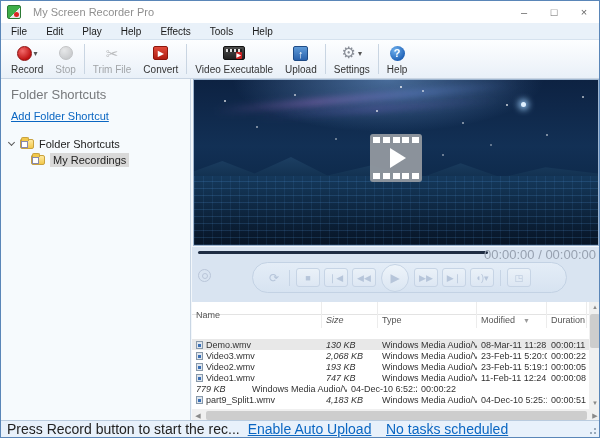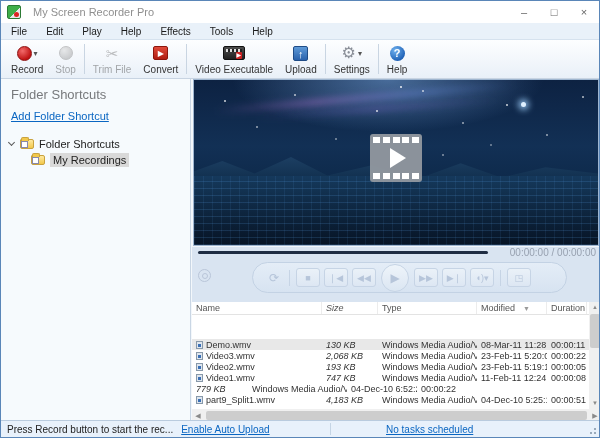--- a/index.html
+++ b/index.html
@@ -91,55 +91,55 @@
     box-shadow:0 0 6px 3px rgba(160,210,255,.8); }
   .film-icon { position:absolute; left:50%; top:54px; transform:translateX(-50%); width:52px; height:48px;
     background:rgba(150,155,162,0.92); border-radius:3px; display:flex; align-items:center; justify-content:center; }
   .film-holes { position:absolute; left:3px; right:3px; height:6px; display:flex; justify-content:space-between; }
   .film-holes.top { top:3px; } .film-holes.bottom { bottom:3px; }
   .hole { width:7px; height:6px; background:#fff; }
   .play-tri { width:0; height:0; border-left:16px solid #fff; border-top:10px solid transparent; border-bottom:10px solid transparent; margin-left:4px; }
   
   .controls { position:absolute; left:191px; top:246px; width:409px; height:55px; background:#d9e4f1; }
   .seekbar { position:absolute; left:6px; top:4px; width:290px; height:3px; background:#1e2c42; border-radius:2px; }
-  .time-display { position:absolute; right:5px; top:0; font-size:10px; color:#97a1b0; }
+  .time-display { position:absolute; right:5px; top:0; font-size:13px; color:#97a1b0; }
   .rec-indicator { position:absolute; left:6px; top:22px; width:13px; height:13px; border:1.5px solid #b9c6d9; border-radius:50%; display:flex; align-items:center; justify-content:center; }
   .rec-indicator::after { content:""; width:4px; height:4px; border-radius:50%; border:1px solid #b9c6d9; }
   .pill { position:absolute; left:60px; top:15px; width:315px; height:31px; border:1px solid #c3d2e4; border-radius:16px;
     background:linear-gradient(180deg,#e4edf7,#d7e3f1); display:flex; align-items:center; padding:0 10px; }
   .pc-btn { width:24px; height:19px; border:1px solid #c6d4e5; border-radius:3px; background:linear-gradient(180deg,#eaf1f8,#dde7f3);
     color:#b6c5da; font-size:9px; display:flex; align-items:center; justify-content:center; margin:0 2px; white-space:nowrap; }
   .pc-play { width:28px; height:28px; border-radius:50%; border:1px solid #c6d4e5; background:linear-gradient(180deg,#eef4fa,#dbe6f2);
     color:#b6c5da; font-size:12px; display:flex; align-items:center; justify-content:center; margin:0 3px; }
   .pc-loop { border:none; background:transparent; font-size:12px; width:18px; }
   .pc-sep { width:1px; height:16px; background:#c6d4e5; margin:0 4px; }
   
   .filetable { position:absolute; left:191px; top:301px; width:397px; height:107px; background:#fff; font-size:9px; color:#333; }
   .ft-header { display:flex; height:13px; border-bottom:1px solid #e3e3e3; color:#555; }
-  .ft-header > div { border-right:1px solid #ececec; padding:1px 4px; overflow:hidden; white-space:nowrap; }
+  .ft-header > div { border-right:1px solid #ececec; padding:13px 4px; overflow:hidden; white-space:nowrap; }
   .ft-row { display:flex; height:11px; align-items:center; }
   .ft-row.selected { background:#e8e8e8;margin-top:24px; }
   .ft-row > div { padding:0 4px; overflow:hidden; white-space:nowrap; }
   .c-name { width:130px; display:flex; align-items:center; }
   .c-size { width:56px; text-align:left;font-style:italic; }
   .c-type { width:99px; }
   .c-mod  { width:70px; }
   .c-dur  { width:40px; }
   .sort-arrow { font-size:7px; color:#9a9a9a; margin-left:8px; }
   .file-ic { display:inline-block; width:7px; height:8px; background:#dfe6ee; border:1px solid #8899aa; margin-right:3px; position:relative; flex:none; }
   .file-ic::after { content:""; position:absolute; left:1px; top:2px; width:3px; height:3px; background:#3a6fb5; }
   .vscroll { position:absolute; left:588px; top:301px; width:12px; height:107px; background:#f0f0f0; }
   .vs-arrow { height:11px; font-size:6px; color:#8a8a8a; text-align:center; line-height:11px; }
   .vs-thumb { position:absolute; left:1px; top:12px; width:10px; height:34px; background:#cdcdcd; border-radius:2px; }
   .hscroll { position:absolute; left:191px; top:408px; width:409px; height:13px; background:#f0f0f0; display:flex; align-items:center; }
   .hs-arrow { width:12px; font-size:7px; color:#8a8a8a; text-align:center; }
   .hs-thumb { height:9px; background:#cdcdcd; border-radius:2px; flex:1; margin:0 2px; }
   
   .statusbar { position:absolute; left:0; bottom:0; width:100%; height:17px; background:#e8f1fb; border-top:1px solid #b9cbde;
-    display:flex; align-items:center; font-size:10px; }
+    display:flex; align-items:center; font-size:14px; }
   .st-left { color:#222; margin-left:6px; white-space:nowrap; }
   .st-link { color:#0a66c2; text-decoration:underline; white-space:nowrap; }
   .st-upload { margin-left:8px; }
   .st-sep { width:1px; height:12px; background:#c5d5e5; margin-left:60px; }
   .st-tasks { position:absolute; left:385px; }
   .grip { position:absolute; right:2px; bottom:2px; width:8px; height:8px;
     background:radial-gradient(circle at 75% 25%, #9ab 1px, transparent 1.2px),
                radial-gradient(circle at 75% 75%, #9ab 1px, transparent 1.2px),
                radial-gradient(circle at 25% 75%, #9ab 1px, transparent 1.2px); }
 </style>

